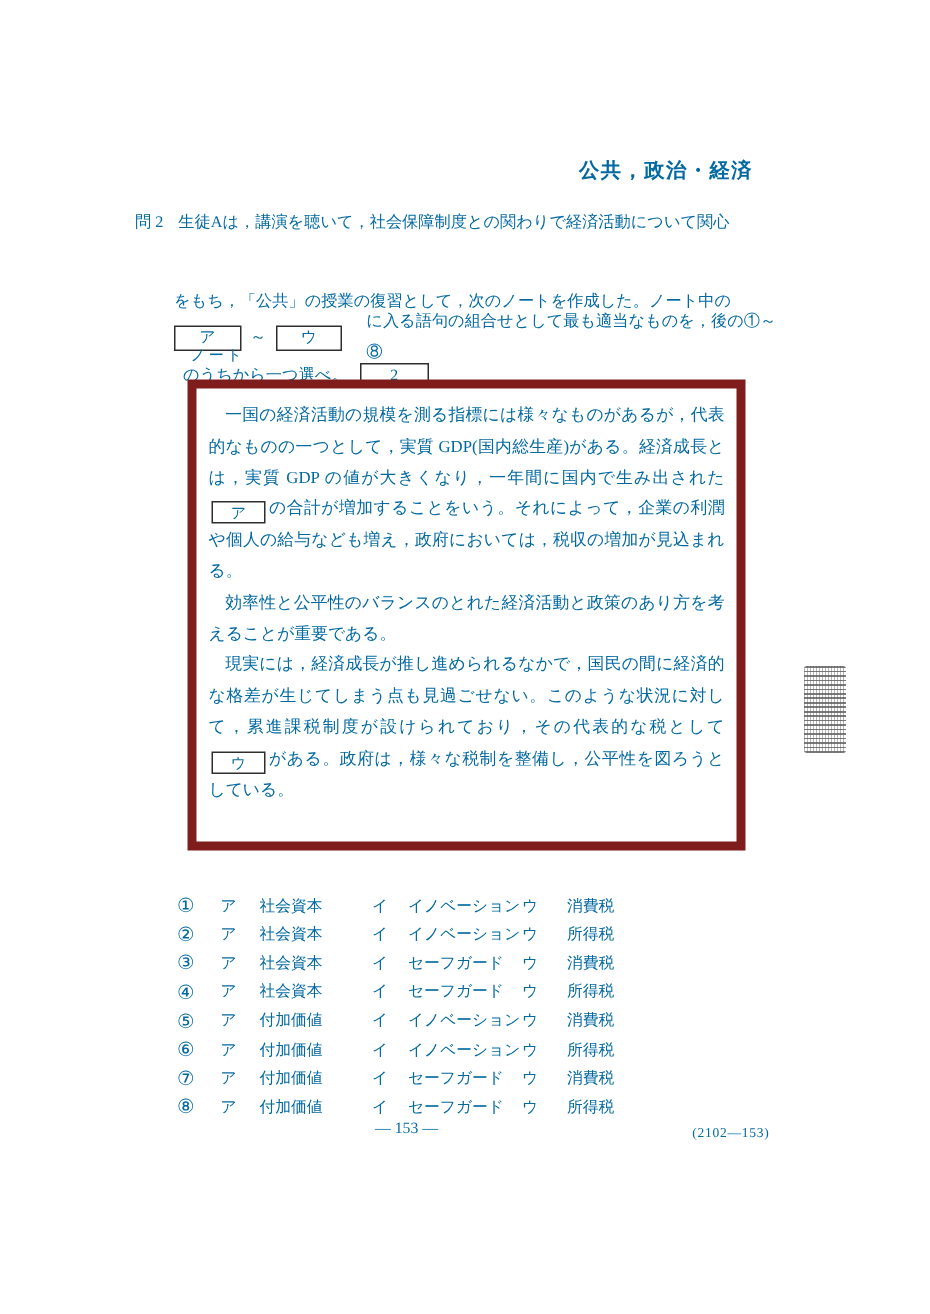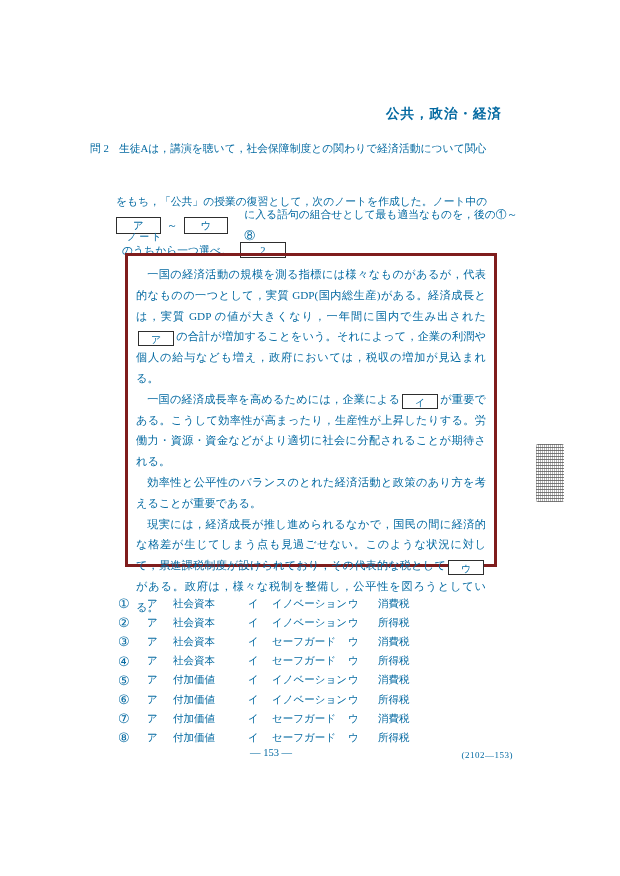--- a/index.html
+++ b/index.html
@@ -33,21 +33,21 @@
   .ans-box{
     display:inline-flex;align-items:center;justify-content:center;
     border:1px solid #2e2e2e;background:#fff;
     width:46px;height:16px;font-size:10.5px;margin-left:8px;
     box-sizing:border-box;
   }
   
   .note-title{position:absolute;left:127px;top:230px;font-size:10px;letter-spacing:2px;}
   .note-box{
     position:absolute;left:125px;top:253px;width:372px;height:314px;
-    border:3px solid #7f1d1d;box-sizing:border-box;
+    border:6px solid #7f1d1d;box-sizing:border-box;
     padding:8px 8px 0 8px;
     font-size:11.2px;line-height:20.8px;text-align:justify;
   }
   .note-box p{margin:0;text-indent:1em;}
   .inline-blank{
     display:inline-block;border:1px solid #2e2e2e;background:#fff;
     width:36px;height:15px;line-height:15px;text-align:center;
     font-size:10px;vertical-align:-3px;margin:0 2px;
     box-sizing:border-box;text-indent:0;
   }
@@ -96,21 +96,20 @@
     <div class="q-line4">
       <span>のうちから一つ選べ。</span>
       <span class="ans-box">2</span>
     </div>
   </div>
 
   <div class="note-title">ノート</div>
 
   <div class="note-box">
     <p><span>一国の経済活動の規模を測る指標には様々なものがあるが，代表的なものの一つとして，実質 GDP(国内総生産)がある。経済成長とは，実質 GDP の値が大きくなり，一年間に国内で生み出された</span><span class="inline-blank">ア</span><span>の合計が増加することをいう。それによって，企業の利潤や個人の給与なども増え，政府においては，税収の増加が見込まれる。</span></p>
-    <p><span>一国の経済成長率を高めるためには，企業による</span><span class="inline-blank">イ</span><span>が重要である。こうして効率性が高まったり，生産性が上昇したりする。労働力・資源・資金などがより適切に社会に分配されることが期待される。</span></p>
     <p>効率性と公平性のバランスのとれた経済活動と政策のあり方を考えることが重要である。</p>
     <p><span>現実には，経済成長が推し進められるなかで，国民の間に経済的な格差が生じてしまう点も見過ごせない。このような状況に対して，累進課税制度が設けられており，その代表的な税として</span><span class="inline-blank">ウ</span><span>がある。政府は，様々な税制を整備し，公平性を図ろうとしている。</span></p>
   </div>
 
   <div class="smudge"></div>
 
   <div class="options">
     <div class="opt-row">
       <span class="opt-circ">①</span>
       <span>ア</span>

